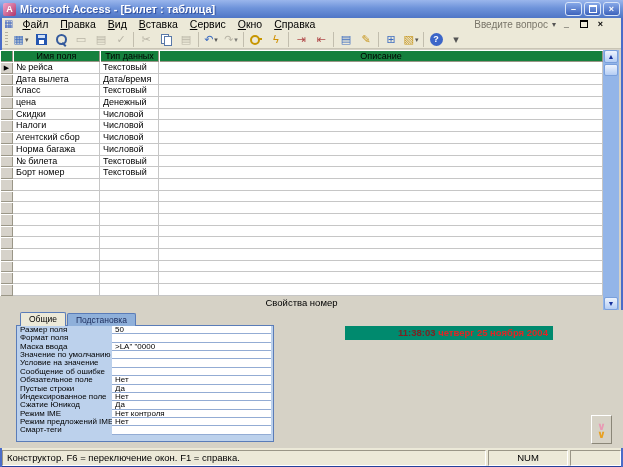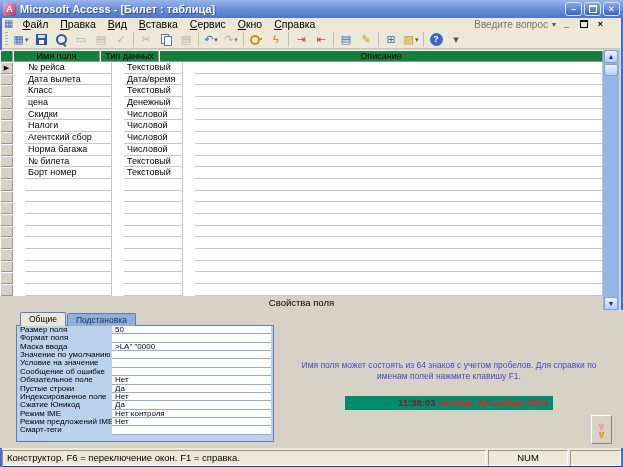--- a/index.html
+++ b/index.html
@@ -59,21 +59,21 @@
   .ic-key{width:12px;height:12px;position:relative;display:inline-block;}
   .ic-key:before{content:"";position:absolute;left:0;top:2px;width:6px;height:6px;border:2px solid #c79600;border-radius:50%;}
   .ic-key:after{content:"";position:absolute;left:8px;top:5px;width:4px;height:2px;background:#c79600;box-shadow:2px 2px 0 -1px #c79600;}
   .ic-help{width:13px;height:13px;border-radius:50%;background:#3c66c8;color:#fff;font-size:9px;font-weight:bold;
     display:flex;align-items:center;justify-content:center;}
   
   .grid{position:absolute;left:0;top:50px;width:603px;height:246px;background:#fff;overflow:hidden;}
   .grid-header{display:flex;height:12px;}
   .gh-cell{background:#15803d;box-shadow:inset 1px 1px #fff,inset -1px -1px #9a9687;
     font-size:9px;line-height:12px;text-align:center;color:#000;box-sizing:border-box;white-space:nowrap;overflow:hidden;}
-  .grid-row{display:flex;height:11.7px;gap:12px;}
+  .grid-row{display:flex;height:11.7px;}
   .g-sel{width:13px;flex:0 0 13px;background:#d6d2ca;box-shadow:inset 1px 1px #fff,inset -1px -1px #9a9687;
     font-size:7px;line-height:11px;text-align:center;color:#000;box-sizing:border-box;}
   .g-cell{background:#fff;border-right:1px solid #c6c6c6;border-bottom:1px solid #c6c6c6;
     font-size:9px;line-height:11px;padding-left:3px;box-sizing:border-box;white-space:nowrap;overflow:hidden;color:#000;}
   .w-name{width:87px;flex:0 0 87px;}
   .w-type{width:59px;flex:0 0 59px;}
   .w-desc{flex:1;}
   
   .vscroll{position:absolute;left:603px;top:50px;width:16px;height:260px;background:#93b5e8;}
   .vs-arrow{position:absolute;left:1px;width:14px;height:13px;border:1px solid #7aa0dc;border-radius:2px;
@@ -367,21 +367,21 @@
         </div>
       </div>
   </div>
 
   <div class="vscroll">
     <div class="vs-arrow vs-up">▲</div>
     <div class="vs-thumb"></div>
     <div class="vs-arrow vs-down">▼</div>
   </div>
 
-  <div class="divider">Свойства поля</div>
+  <div class="divider">Свойства номер</div>
 
   <div class="bottom">
     <div class="prop-panel">
       <div class="prop-tabs" id="prop-tabs">
           <span class="prop-tab active">Общие</span>
           <span class="prop-tab">Подстановка</span>
         </div>
       <div class="prop-table" id="prop-table">
           <div class="prop-row">
             <div class="prop-label">Размер поля</div>
@@ -431,21 +431,20 @@
             <div class="prop-label">Режим предложений IME</div>
             <div class="prop-value">Нет</div>
           </div>
           <div class="prop-row">
             <div class="prop-label">Смарт-теги</div>
             <div class="prop-value"></div>
           </div>
         </div>
     </div>
     <div class="help-panel">
-      <div class="help-text" style="color: rgb(72, 72, 204);">Имя поля может состоять из 64 знаков с учетом пробелов.  Для справки по именам полей нажмите клавишу F1.</div>
       <div class="ticker-wrap">
         <span class="ticker" style="background: rgb(0, 138, 110);">
           <span style="color: rgb(124, 34, 34); margin-left: 48px;">11:38:03</span>
           <span style="color: rgb(226, 36, 36);">четверг 25 ноября 2004</span>
         </span>
       </div>
       <div class="chevron-btn">
         <span class="chev pink">∨</span>
         <span class="chev orange">∨</span>
       </div>

